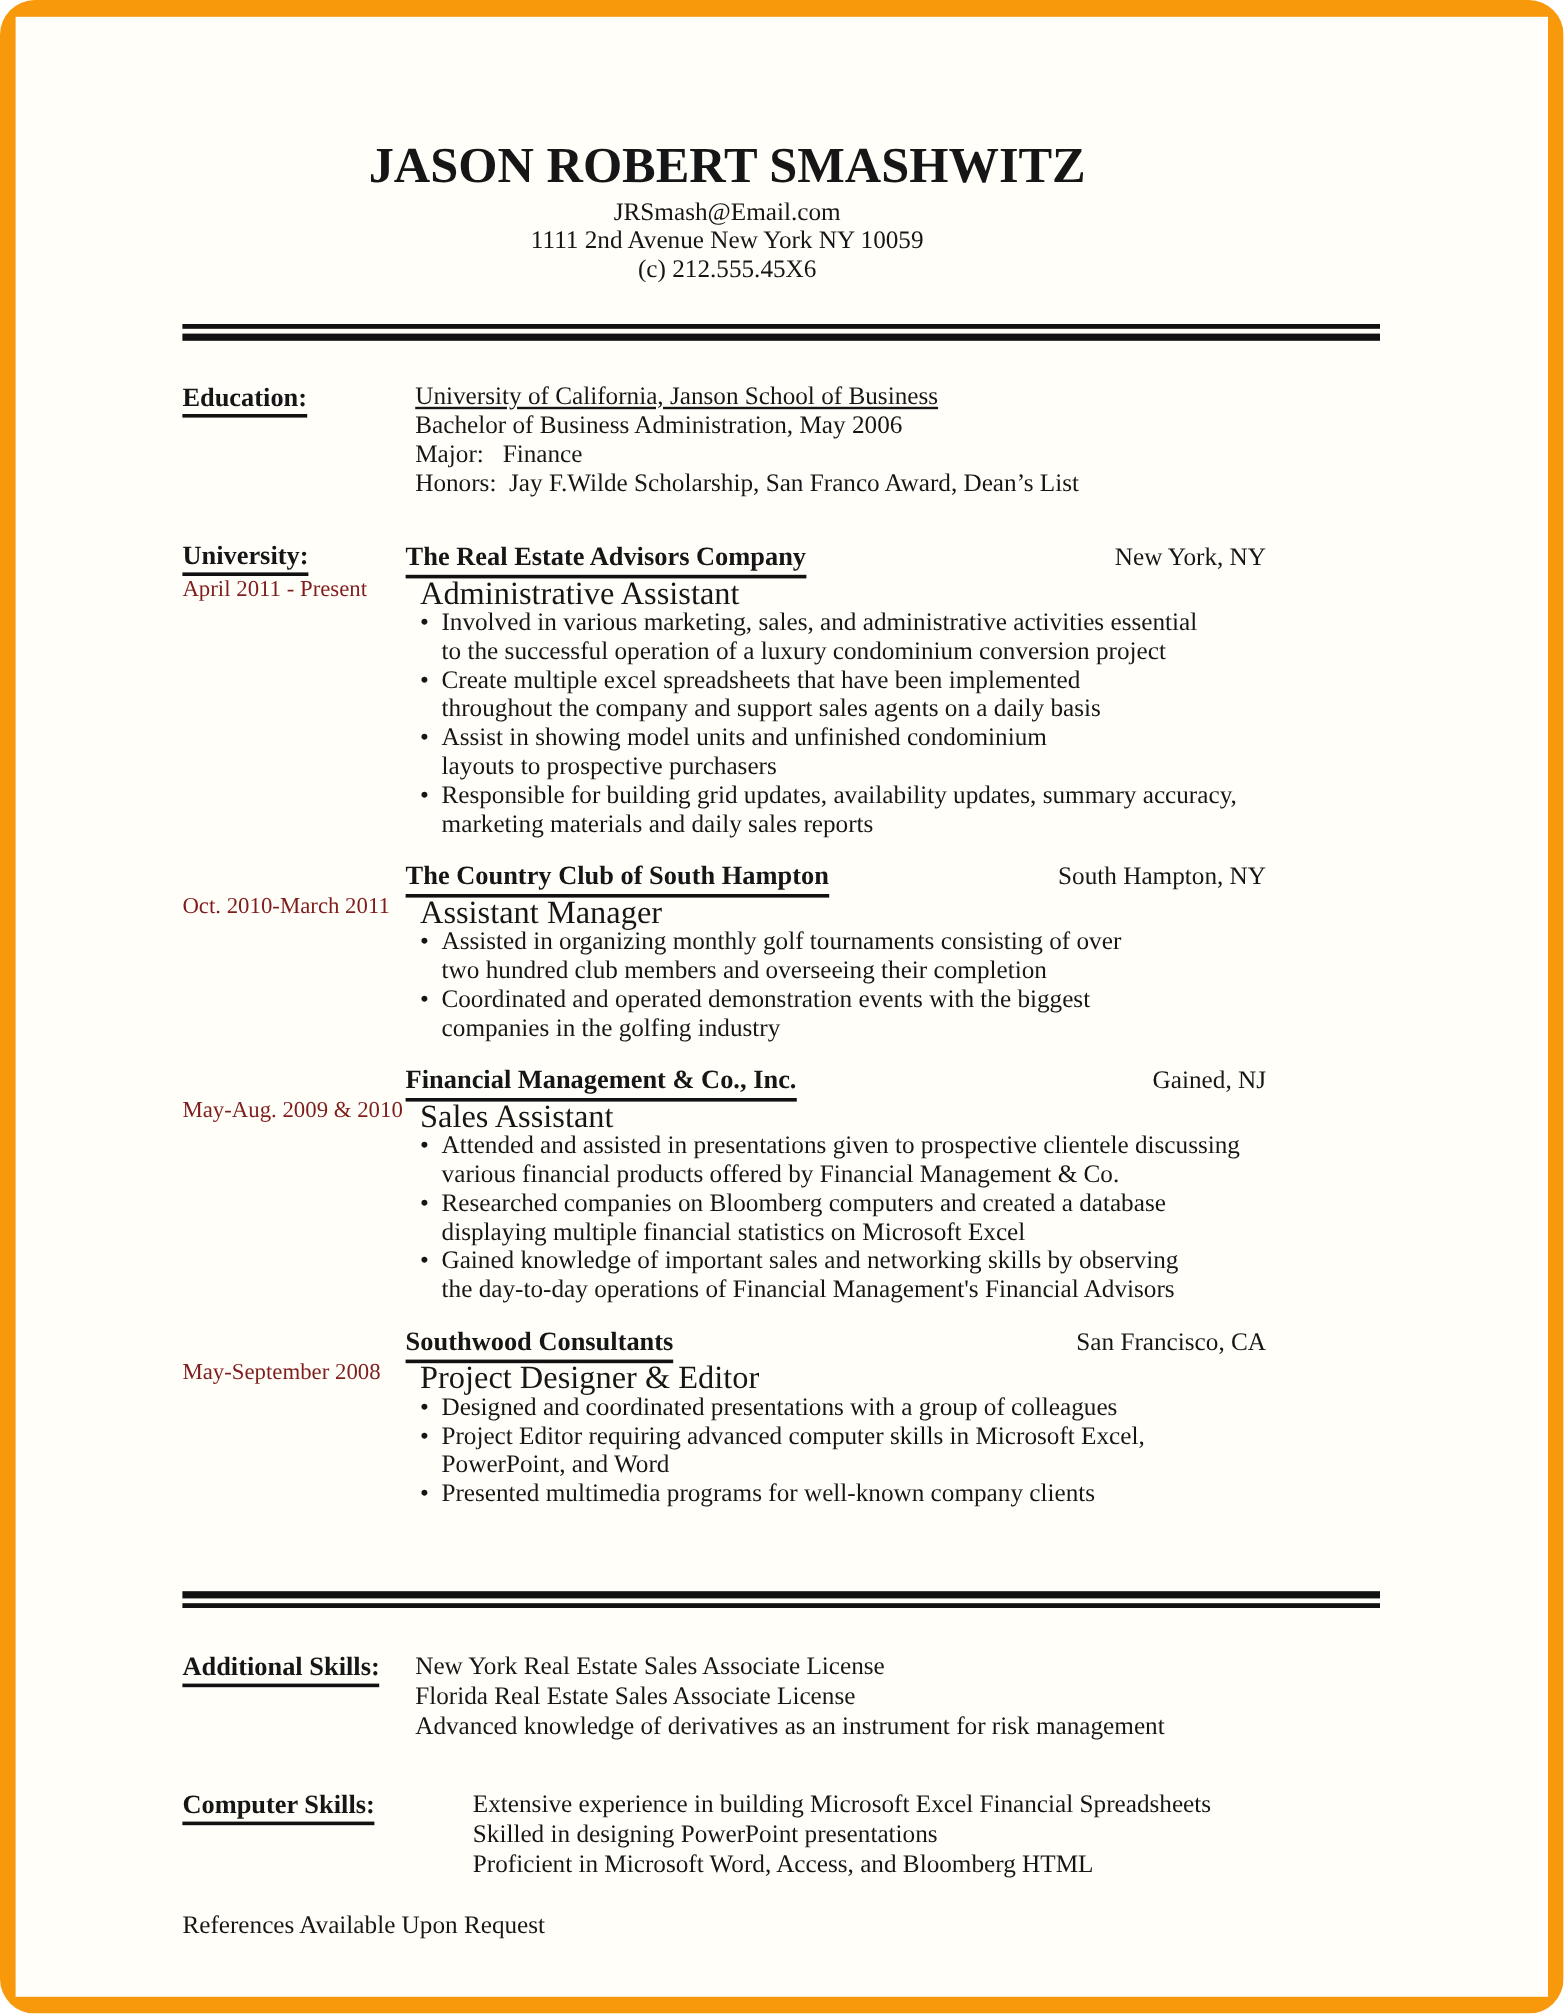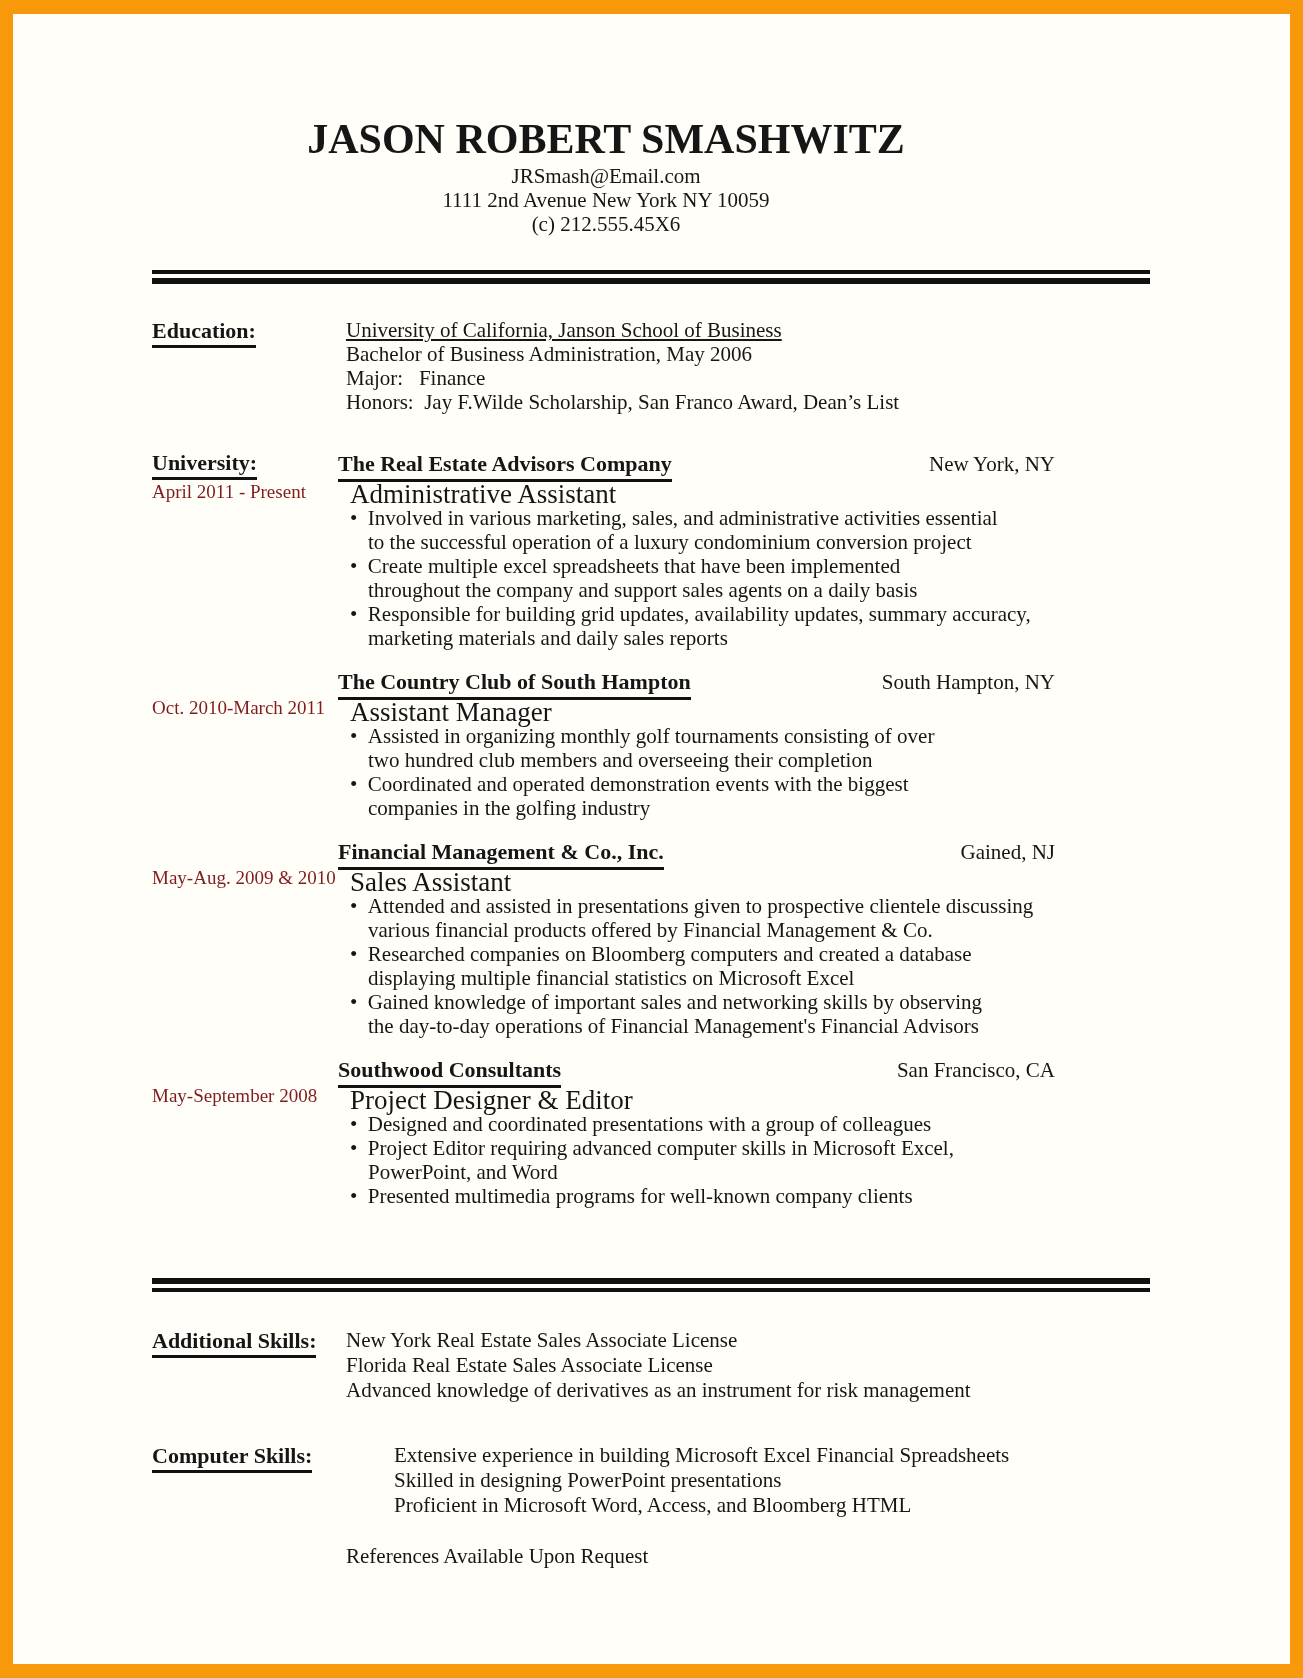--- a/index.html
+++ b/index.html
@@ -5,20 +5,21 @@
   html, body { margin: 0; padding: 0; }
   body {
     width: 1303px; height: 1678px;
     font-family: "Liberation Serif", "DejaVu Serif", serif;
     position: relative;
     background: #ffffff;
   }
   .frame {
     position: absolute; inset: 0;
     background: #F8980B;
+    border-radius: 29px;
   }
   .sheet {
     position: absolute;
     left: 13px; top: 14px; right: 13px; bottom: 14px;
     background: #FFFEF9;
     box-sizing: border-box;
     padding: 100px 140px 0 139px;
     color: #161616;
     overflow: hidden;
   }
@@ -68,21 +69,21 @@
     font-size: 21px; line-height: 24px;
     padding-left: 30px; text-indent: -18px;
     white-space: pre-line;
   }
   .bullet::before { content: "\2022\00a0\00a0"; }
   
   .skills-row { margin-bottom: 40px; }
   .skills-row .plain-line { line-height: 25px; }
   .references-line {
     font-size: 21px; line-height: 24px;
-    margin-left: 194px; margin-top: 26px;
+    margin-top: 26px;
   }
 </style>
 </head>
 <body>
 
 <div class="frame" style="background: rgb(248, 152, 11);">
   <div class="sheet" style="background: rgb(255, 254, 249); color: rgb(22, 22, 22);">
 
     <div class="resume-header">
       <div class="person-name">JASON ROBERT SMASHWITZ</div>
@@ -113,20 +114,22 @@
       <div class="content-col">
         <div class="job-head">
           <span class="company">The Real Estate Advisors Company</span>
           <span class="location">New York, NY</span>
         </div>
         <div class="job-title">Administrative Assistant</div>
         <div class="bullet">Involved in various marketing, sales, and administrative activities essential
 to the successful operation of a luxury condominium conversion project</div>
         <div class="bullet">Create multiple excel spreadsheets that have been implemented
 throughout the company and support sales agents on a daily basis</div>
+        <div class="bullet">Assist in showing model units and unfinished condominium
+layouts to prospective purchasers</div>
         <div class="bullet">Responsible for building grid updates, availability updates, summary accuracy,
 marketing materials and daily sales reports</div>
       </div>
     </div>
 
     <div class="row job">
       <div class="label-col">
         <div class="job-date job-date-offset">Oct. 2010-March 2011</div>
       </div>
       <div class="content-col">

